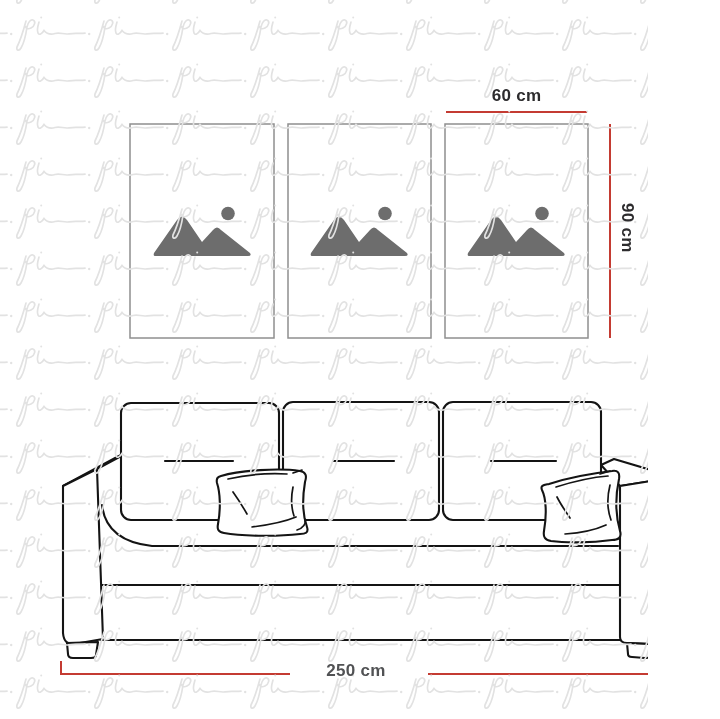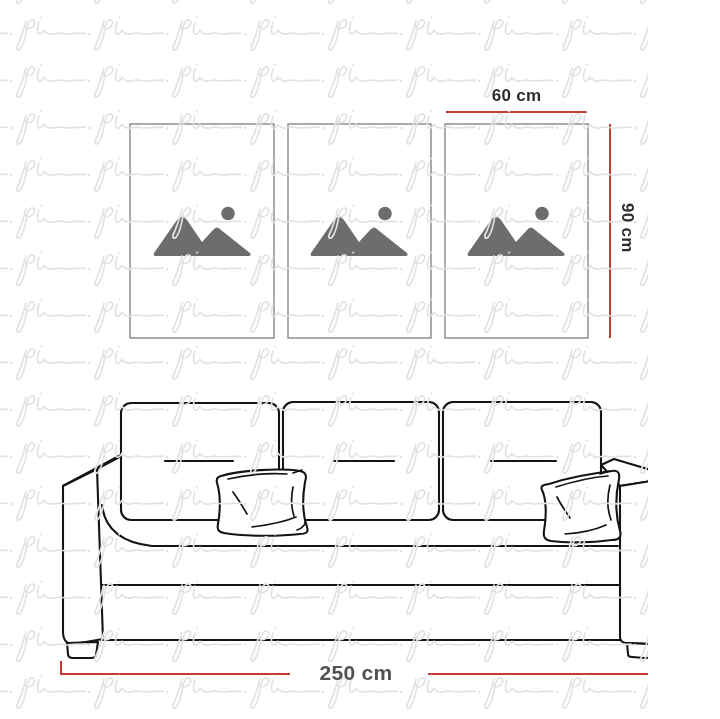--- a/index.html
+++ b/index.html
@@ -4,21 +4,21 @@
 <style>
   html,body{margin:0;padding:0;background:#fff;}
   .canvas{
     position:relative;width:648px;height:719px;background:#ffffff;
     overflow:hidden;font-family:"Liberation Sans",sans-serif;
   }
   .scene{position:absolute;left:0;top:0;}
   .label{position:absolute;color:#2d2c2e;letter-spacing:.3px;white-space:nowrap;}
   .label-panel-width{left:446px;top:86px;width:141px;text-align:center;font-size:17px;font-weight:600;}
   .label-panel-height{left:617px;top:203px;font-size:17px;font-weight:600;writing-mode:vertical-rl;}
-  .label-sofa-width{left:256px;top:661px;width:200px;text-align:center;font-size:21px;color:#515254;font-weight:600;}
+  .label-sofa-width{left:256px;top:661px;width:200px;text-align:center;font-size:17px;color:#515254;font-weight:600;}
 </style>
 </head>
 <body>
 
 <div class="canvas">
 
   <svg class="scene" width="720" height="719" viewBox="0 0 720 719">
     <defs>
 
       <g id="wm" stroke-width="1.7" stroke-linecap="round" stroke-linejoin="round" stroke="#e2e2e2">

